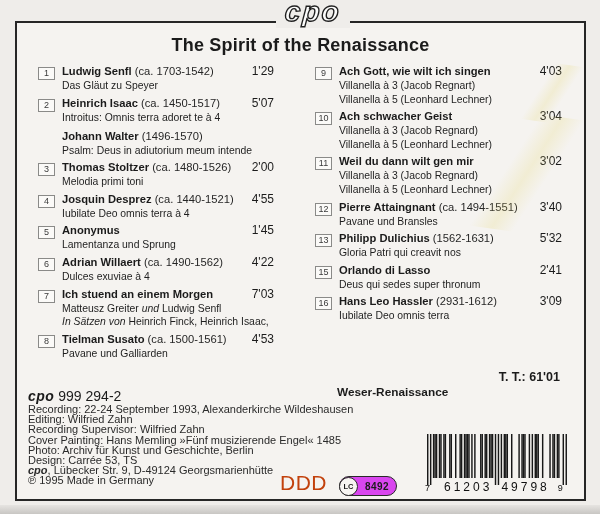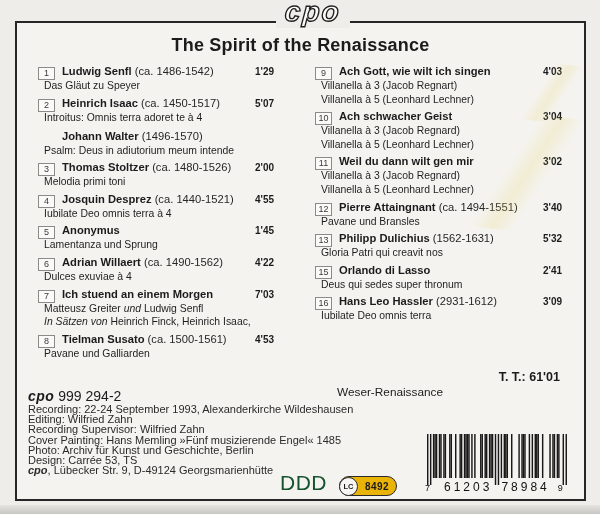--- a/index.html
+++ b/index.html
@@ -34,35 +34,35 @@
   .trow{display:flex;align-items:baseline;}
   .tnum{
     flex:none;width:15px;height:11px;margin-right:7px;position:relative;top:1px;
     border:1px solid #8a8a88;background:#fbfaf8;
     font-size:9px;line-height:11px;text-align:center;color:#3a3a3a;
     display:inline-block;
   }
   .tnum.hidden{visibility:hidden;}
   .tmain{flex:1;font-size:11.2px;line-height:14.5px;font-weight:700;}
   .tdates{font-weight:400;color:#262626;}
-  .ttime{font-size:10px;font-weight:700;margin-left:4px;white-space:nowrap;}
-  .tsub{margin-left:6px;font-size:10.4px;line-height:13.6px;color:#1e1e1e;}
+  .ttime{font-size:12px;font-weight:400;margin-left:4px;white-space:nowrap;}
+  .tsub{margin-left:24px;font-size:10.4px;line-height:13.6px;color:#1e1e1e;}
   .tsub .it{font-style:italic;}
   .totaltime{position:absolute;top:347px;right:24px;font-size:12.5px;font-weight:700;}
-  .ensemble{position:absolute;left:320px;top:362px;font-size:11.8px;font-weight:400;}
+  .ensemble{position:absolute;left:320px;top:362px;font-size:11.8px;font-weight:700;}
   .conductor{position:absolute;left:320px;top:376px;font-size:13px;font-weight:700;}
   .catalog{position:absolute;left:11px;top:365px;font-size:14px;}
   .catalog .cpo{font-weight:700;font-style:italic;letter-spacing:.5px;}
   .credits{position:absolute;left:11px;top:381px;font-size:11px;line-height:10.2px;color:#2a2a2a;}
   .credits .cpo{font-weight:700;font-style:italic;}
-  .ddd{position:absolute;left:263px;top:448px;font-size:21px;letter-spacing:.5px;color:#14532d;}
+  .ddd{position:absolute;left:263px;top:448px;font-size:21px;letter-spacing:.5px;color:#c2410c;}
   .lc{
     position:absolute;left:322px;top:453px;width:56px;height:18px;
     border:1.6px solid #2a2a2a;border-radius:10px;
-    display:flex;align-items:center;background:#eab308;
+    display:flex;align-items:center;background:#d946ef;
   }
   .lc-circle{
     width:17px;height:17px;margin-left:-1px;border:1.4px solid #2a2a2a;border-radius:50%;
     background:#f7f5f2;display:flex;align-items:center;justify-content:center;
     font-size:7.5px;font-weight:700;flex:none;
   }
   .lc-num{flex:1;text-align:center;font-size:10px;font-weight:700;letter-spacing:.5px;}
   .barcode{position:absolute;left:406px;top:411px;width:150px;height:64px;}
   .barcode svg{display:block;}
   .bc-digits{
@@ -91,21 +91,21 @@
   <span class="logo">cpo</span>
 </div>
 
 <div class="sheet">
   <div class="title">The Spirit of the Renaissance</div>
 
   <div class="col col-left" id="col0">
       <div class="track">
         <div class="trow">
           <span class="tnum">1</span>
-          <span class="tmain">Ludwig Senfl<span class="tdates"> (ca. 1486-1542)</span></span>
+          <span class="tmain">Ludwig Senfl<span class="tdates"> (ca. 1703-1542)</span></span>
           <span class="ttime">1'29</span>
         </div>
         <div class="tsub"><span>Das Gläut zu Speyer</span></div>
       </div>
       <div class="track">
         <div class="trow">
           <span class="tnum">2</span>
           <span class="tmain">Heinrich Isaac<span class="tdates"> (ca. 1450-1517)</span></span>
           <span class="ttime">5'07</span>
         </div>
@@ -239,20 +239,21 @@
   </div>
 
   <div class="credits" id="credits">
       <div>Recording: 22-24 September 1993, Alexanderkirche Wildeshausen</div>
       <div>Editing: Wilfried Zahn</div>
       <div>Recording Supervisor: Wilfried Zahn</div>
       <div>Cover Painting: Hans Memling »Fünf musizierende Engel« 1485</div>
       <div>Photo: Archiv für Kunst und Geschichte, Berlin</div>
       <div>Design: Carrée 53, TS</div>
       <div><span class="cpo">cpo</span>, Lübecker Str. 9, D-49124 Georgsmarienhütte</div>
+      <div>℗ 1995   Made in Germany</div>
     </div>
 
   <div class="ddd">DDD</div>
 
   <div class="lc">
     <span class="lc-circle">LC</span>
     <span class="lc-num">8492</span>
   </div>
 
   <div class="barcode">
@@ -305,21 +306,21 @@
         <rect x="129.26" y="0" width="1.44" height="44" fill="#181818"></rect>
         <rect x="130.74" y="0" width="1.44" height="44" fill="#181818"></rect>
         <rect x="133.68" y="0" width="1.44" height="44" fill="#181818"></rect>
         <rect x="135.16" y="0" width="1.44" height="44" fill="#181818"></rect>
         <rect x="139.58" y="0" width="1.44" height="51" fill="#181818"></rect>
         <rect x="142.53" y="0" width="1.44" height="51" fill="#181818"></rect>
       </svg>
     <div class="bc-digits">
       <span class="bc-d7">7</span>
       <span class="bc-g1">61203</span>
-      <span class="bc-g2">78984</span>
+      <span class="bc-g2">49798</span>
       <span class="bc-d9">9</span>
     </div>
   </div>
 
   <div class="streak s1"></div>
   <div class="streak s2"></div>
 </div>
 
 <div class="bottom-shade"></div>
 

